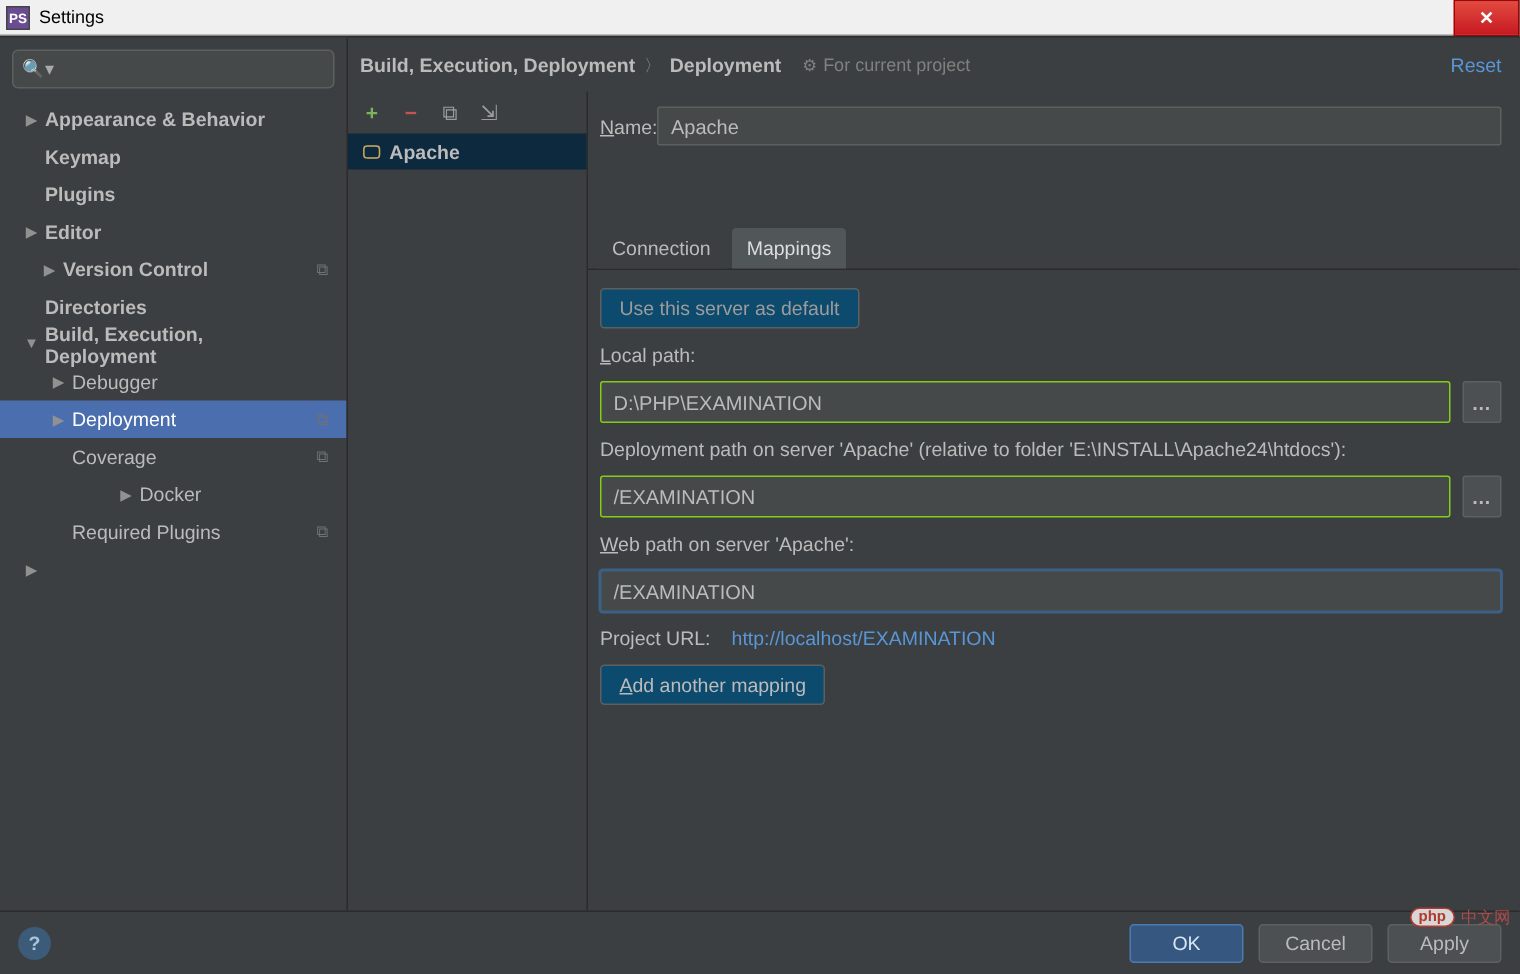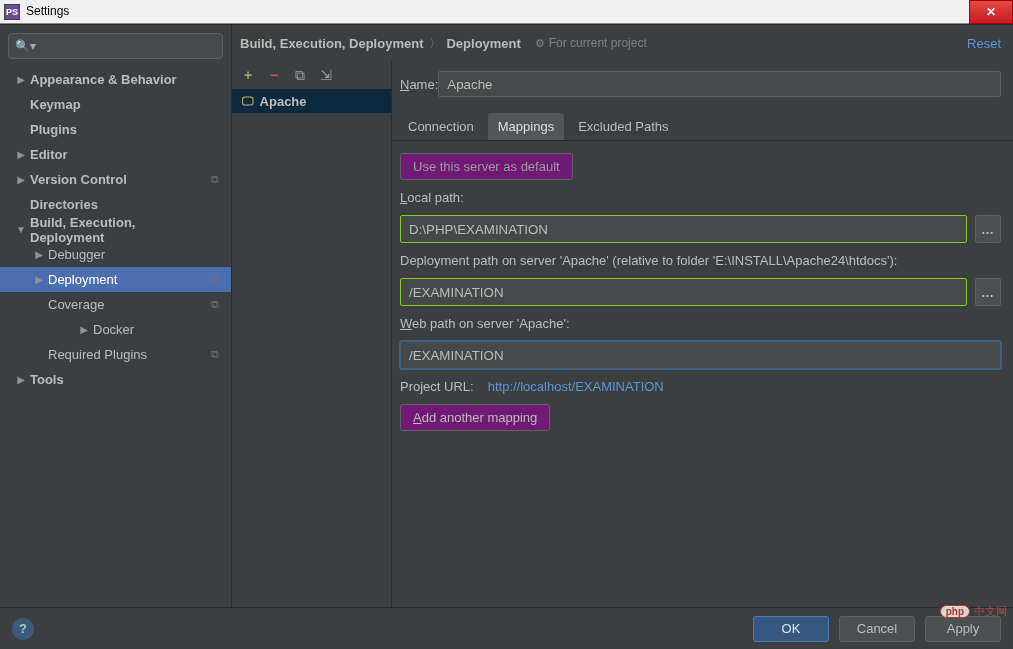--- a/index.html
+++ b/index.html
@@ -54,25 +54,25 @@
 
   
   .rightpane { flex:1; display:flex; flex-direction:column; } 
 
   .right-header-row { display:flex; align-items:center; padding:10px 12px 10px 8px; }
   .lbl-name { color:#bbbbbb; }
   .lbl-name u { text-decoration: underline; }
   .name-input { flex:1; height:26px; background:#45494a; border:1px solid #5e6060; color:#bbbbbb; padding:0 8px; border-radius:2px; }
 
   .tabs { display:flex; gap:4px; padding:6px 6px 0 6px; border-bottom:1px solid #2b2b2b;}
-  .tab { padding:6px 10px; background:#3c3f41; color:#bbbbbb; border-radius:3px 3px 0 0; cursor:pointer; }
+  .tab { padding:6px 10px; background:#3c3f41; color:#bbbbbb; border-radius:3px 3px 0 0; cursor:pointer;margin-top:39px; }
   .tab.active { background:#515658; color:#dddddd; }
 
   .form-area { padding:12px 12px 12px 8px; display:flex; flex-direction:column; gap:10px; }
-  .btn { background:#701a75; border:1px solid #5e6060; color:#9c9c9c; padding:5px 12px; border-radius:3px; display:inline-flex; align-items:center; width:fit-content; }
+  .btn { background:#0c4a6e; border:1px solid #5e6060; color:#9c9c9c; padding:5px 12px; border-radius:3px; display:inline-flex; align-items:center; width:fit-content; }
   .btn.enabled { color:#bbbbbb; }
   .field-label { color:#bbbbbb; }
   .field-label .ul { text-decoration: underline; }
   .row-flex { display:flex; gap:8px; align-items:center; }
   .text-input { flex:1; height:28px; background:#45494a; border:1px solid #84cc16; color:#bbbbbb; padding:0 8px; border-radius:2px; }
   .text-input.focus { border:1px solid #3d6185; box-shadow:0 0 0 1px #3d6185; caret-color:#bbb;}
   .dots-btn { width:26px; height:28px; background:#4c5052; border:1px solid #5e6060; color:#bbbbbb; display:flex; align-items:center; justify-content:center; border-radius:2px; font-weight:bold; letter-spacing:1px;}
   .proj-url-row { display:flex; gap:14px; align-items:center; }
   .proj-url-link { color:#5896d6; }
 
@@ -126,21 +126,21 @@
         <div class="tree-row bold noarrow" style="padding-left: 14px;">
           <span class="tree-arrow "></span>
           <span class="tree-label">Plugins</span>
           <span class="extra-icon"></span>
         </div>
         <div class="tree-row bold" style="padding-left: 14px;">
           <span class="tree-arrow right"></span>
           <span class="tree-label">Editor</span>
           <span class="extra-icon"></span>
         </div>
-        <div class="tree-row bold" style="padding-left: 14px;">
+        <div class="tree-row bold" style="padding-left: 26px;">
           <span class="tree-arrow right"></span>
           <span class="tree-label">Version Control</span>
           <span class="extra-icon">⧉</span>
         </div>
         <div class="tree-row bold noarrow" style="padding-left: 14px;">
           <span class="tree-arrow "></span>
           <span class="tree-label">Directories</span>
           <span class="extra-icon"></span>
         </div>
         <div class="tree-row bold" style="padding-left: 14px;">
@@ -168,21 +168,20 @@
           <span class="tree-label">Docker</span>
           <span class="extra-icon"></span>
         </div>
         <div class="tree-row noarrow" style="padding-left: 32px;">
           <span class="tree-arrow "></span>
           <span class="tree-label">Required Plugins</span>
           <span class="extra-icon">⧉</span>
         </div>
         <div class="tree-row bold" style="padding-left: 14px;">
           <span class="tree-arrow right"></span>
-          <span class="tree-label">Tools</span>
           <span class="extra-icon"></span>
         </div>
       </div>
   </div>
 
   <div style="flex:1; display:flex; flex-direction:column; min-width:0;">
 
     <div class="top-row">
       <div class="crumbs">
         <span class="crumb">Build, Execution, Deployment</span>
@@ -215,21 +214,20 @@
 
       <div class="rightpane">
         <div class="right-header-row">
           <span class="lbl-name"><u>N</u><span>ame:</span></span>
           <input class="name-input" value="Apache" style="">
         </div>
 
         <div class="tabs">
           <div class="tab">Connection</div>
           <div class="tab active">Mappings</div>
-          <div class="tab">Excluded Paths</div>
         </div>
 
         <div class="form-area">
           <div class="btn">Use this server as default</div>
 
           <div class="field-label"><span class="ul">L</span><span>ocal path:</span></div>
           <div class="row-flex">
             <input class="text-input" value="D:\PHP\EXAMINATION" style="">
             <div class="dots-btn">…</div>
           </div>

